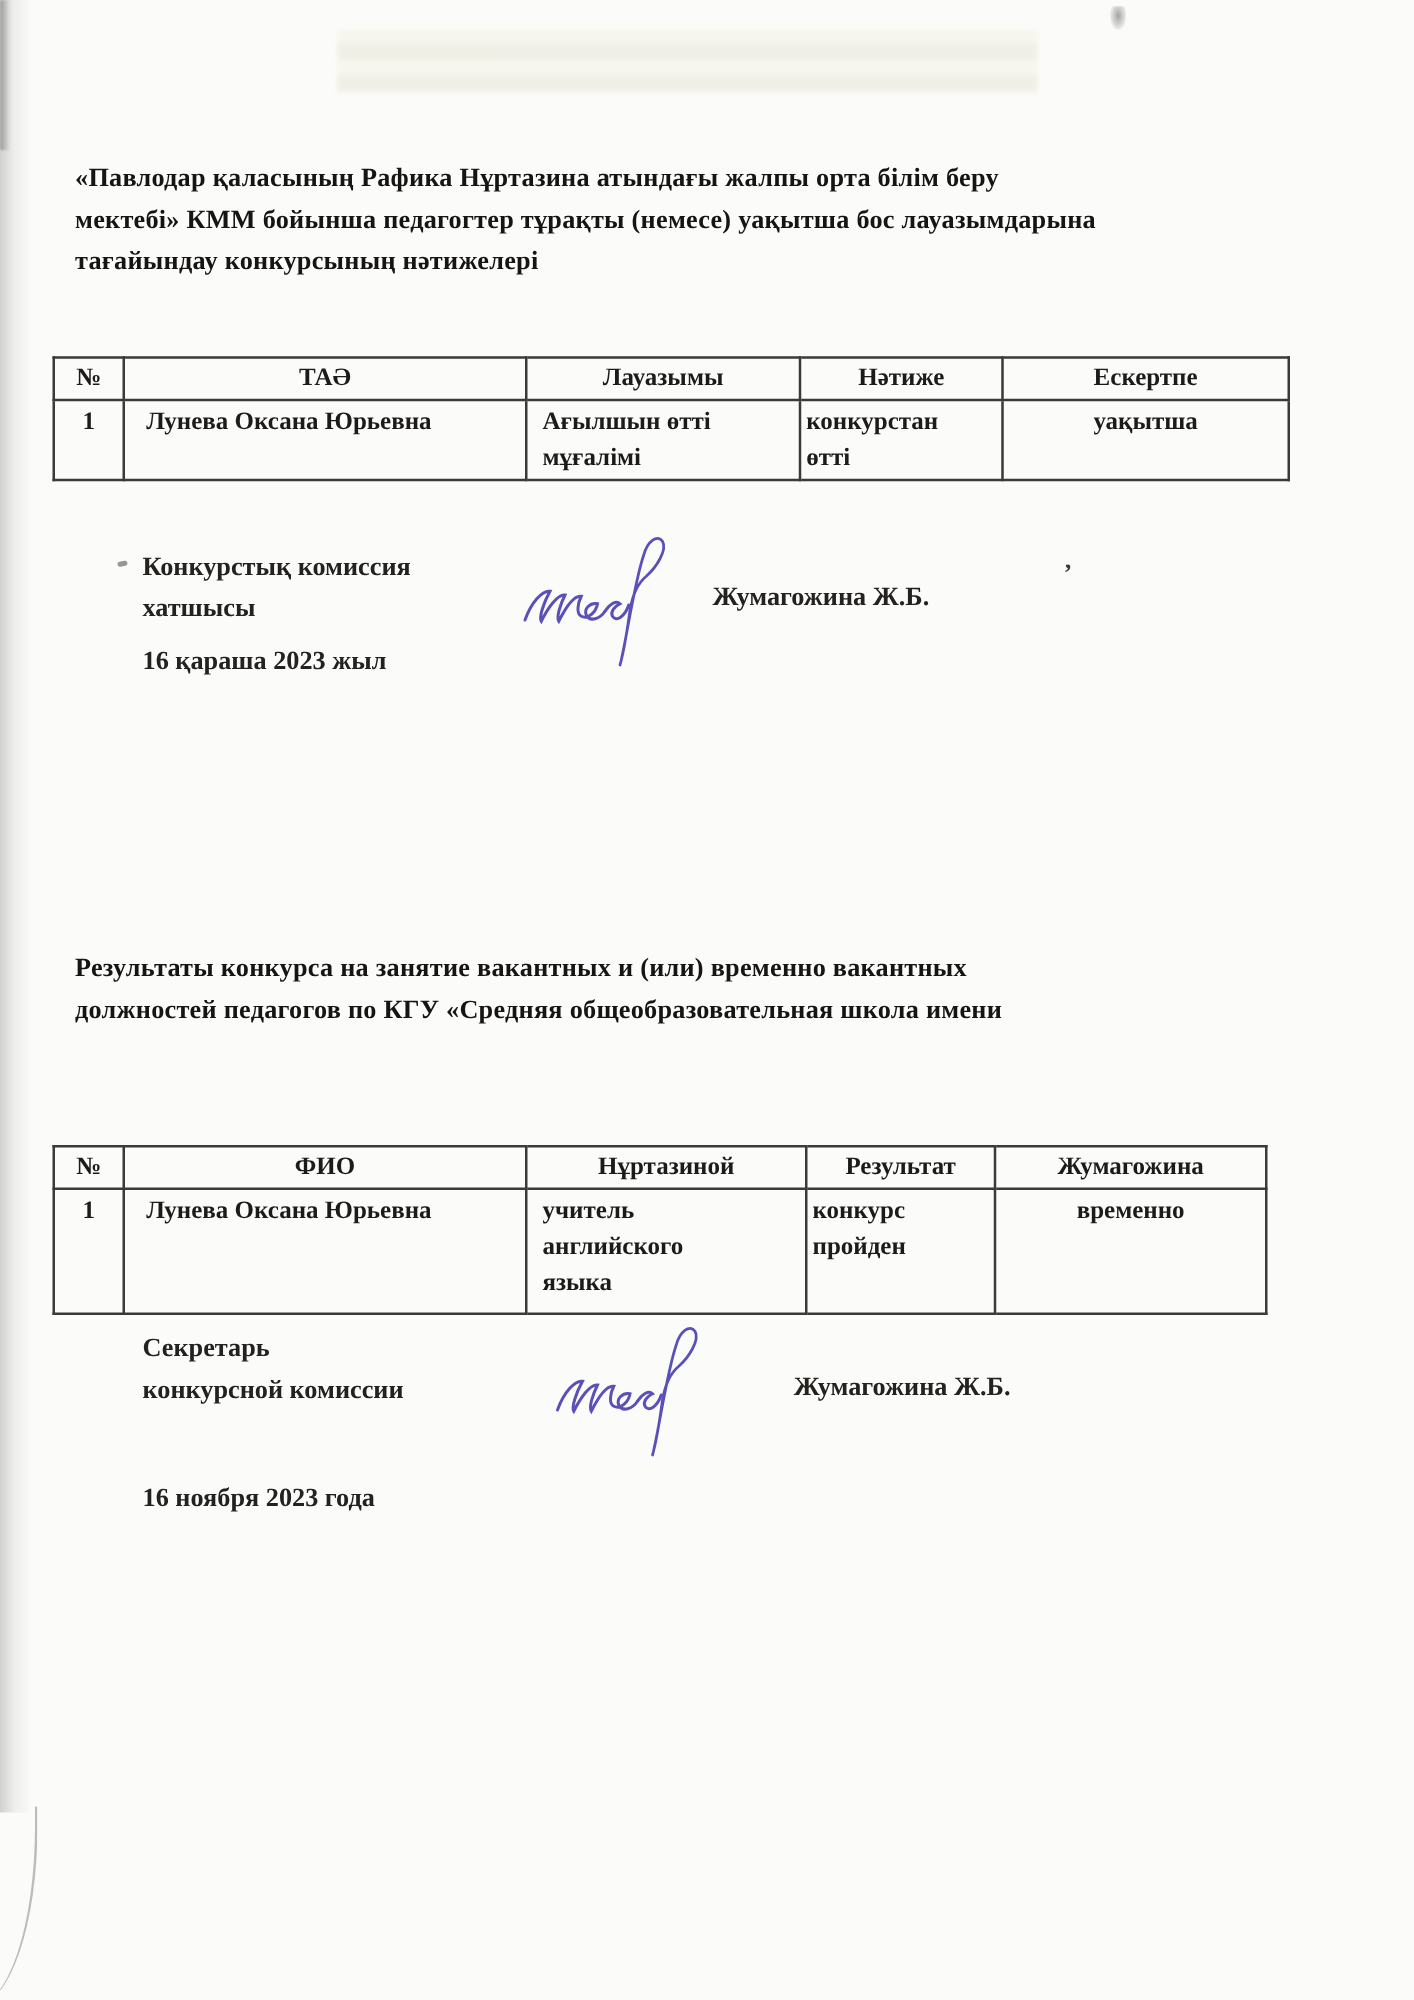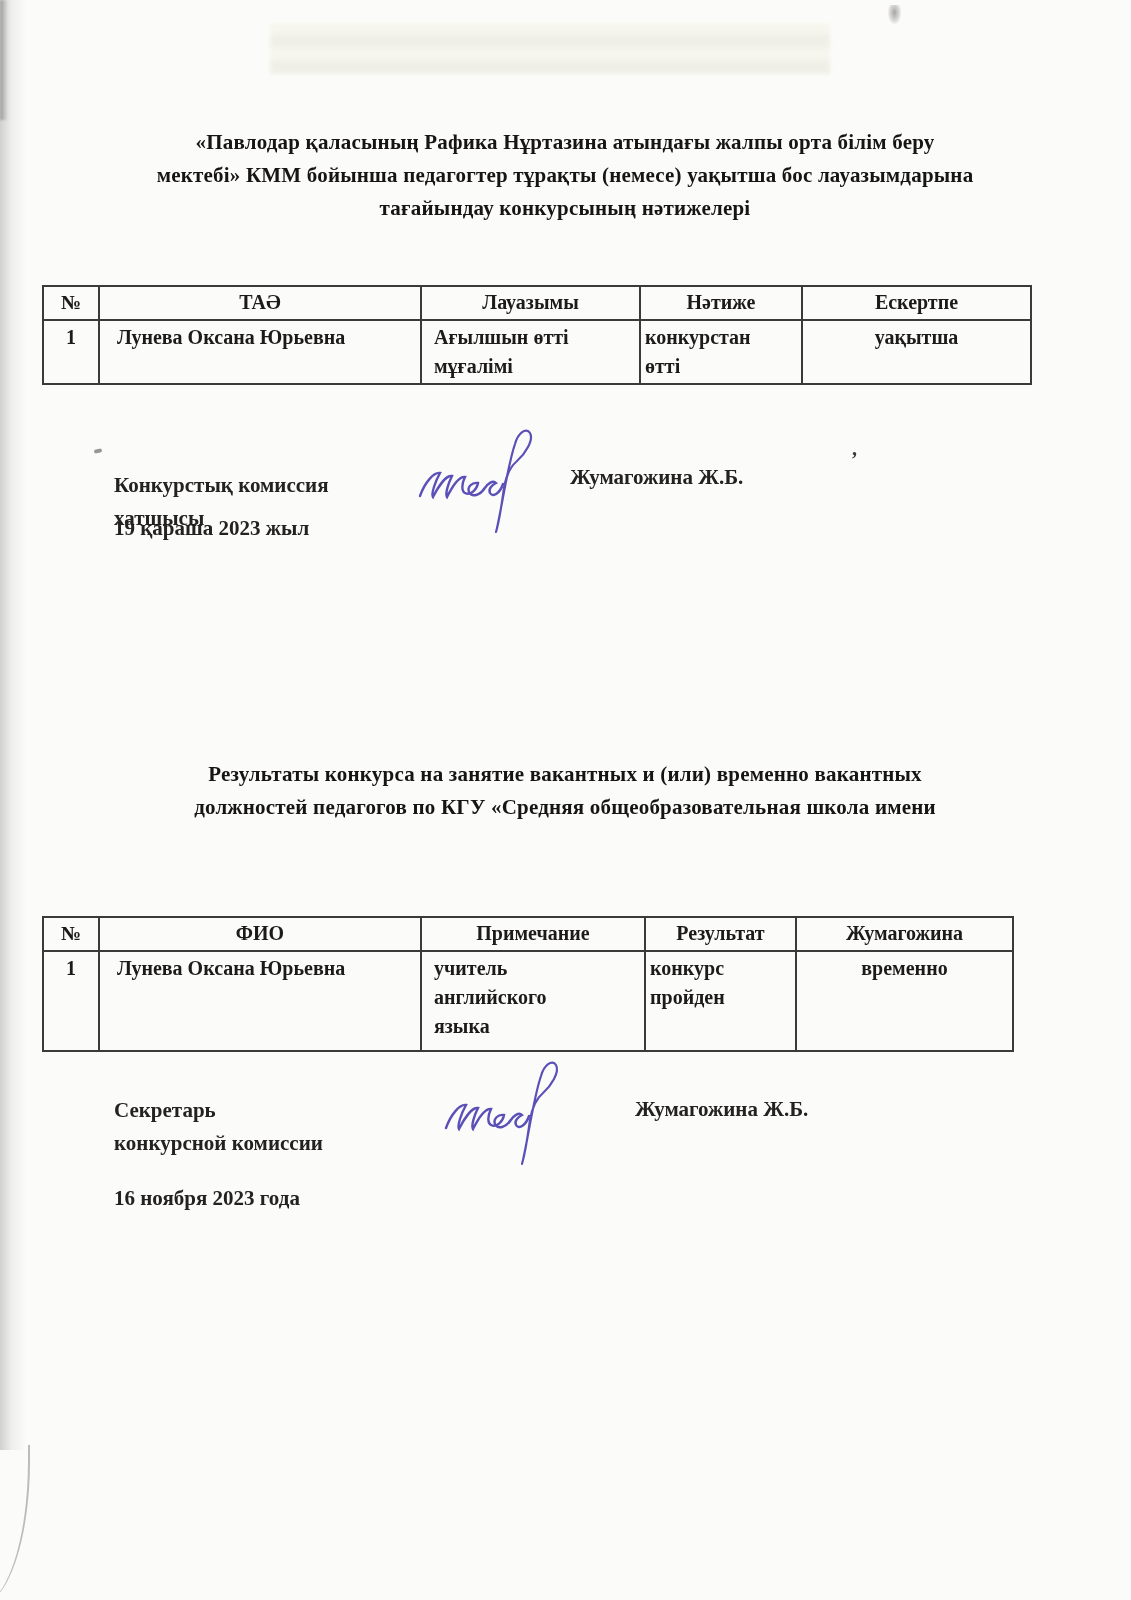--- a/index.html
+++ b/index.html
@@ -46,21 +46,21 @@
     background:rgba(70,70,70,0.55); border-radius:2px; transform:rotate(-12deg);
   }
   .apostrophe-mark {
     position:absolute; left:851px; top:448px;
     font-size:20px; font-weight:bold; color:#3a3836;
   }
 
   
   .doc-title {
     position:absolute; left:60px; width:1010px;
-    text-align:center; font-weight:bold; font-size:21px; line-height:33px;
+    text-align:left; font-weight:bold; font-size:21px; line-height:33px;
     color:#171513; letter-spacing:0.2px;
   }
   .title-kk { top:126px; }
   .title-ru { top:758px; }
 
   
   table.doc-table {
     position:absolute; border-collapse:collapse; table-layout:fixed;
     font-size:20px; font-weight:bold; color:#1d1b19;
   }
@@ -77,21 +77,21 @@
   td.c-name { text-align:left; padding:2px 6px 2px 17px; }
   td.c-role { text-align:left; padding:2px 6px 2px 12px; }
   td.c-result { text-align:left; padding:2px 4px; }
   td.c-note { text-align:center; padding:2px 4px; }
   .table-kk td { height:62px; }
   .table-ru td { height:100px; }
 
   
   .sig-role {
     position:absolute; left:114px;
-    font-size:21px; font-weight:bold; line-height:33px; color:#24221f;margin-top:32px;
+    font-size:21px; font-weight:bold; line-height:33px; color:#24221f;
   }
   .sig-name {
     position:absolute;
     font-size:21px; font-weight:bold; color:#24221f;
   }
   .sig-date {
     position:absolute; left:114px;
     font-size:21px; font-weight:bold; color:#24221f;
   }
   .sig-kk-role { top:437px; }
@@ -157,40 +157,40 @@
   <div class="sig-role sig-kk-role">
     <div>Конкурстық комиссия</div>
     <div>хатшысы</div>
   </div>
   <svg class="sig-svg sig-svg-kk" width="140" height="118" viewBox="0 0 140 118">
     <path d="M8,76 C13,62 22,52 28,53 C23,62 19,74 21,77 C26,67 34,55 40,56 C36,64 33,74 35,77 C40,67 47,56 53,57 C50,63 49,71 53,73 C59,76 65,69 66,63 C60,62 55,67 57,72 C60,78 68,75 72,69" fill="none" stroke="#5a50b8" stroke-width="2.4" stroke-linecap="round"></path>
     <path d="M72,69 C76,63 81,60 84,63 C80,65 76,69 78,73 C81,78 88,73 91,64" fill="none" stroke="#5a50b8" stroke-width="2.4" stroke-linecap="round"></path>
     <path d="M85,108 C90,86 96,44 103,24 C106,13 114,7 118,13 C122,20 113,34 105,41 C99,46 94,56 92,68 C90,82 88,98 84,112" fill="none" stroke="#5a50b8" stroke-width="2.2" stroke-linecap="round"></path>
   </svg>
   <div class="sig-name sig-kk-name">Жумагожина Ж.Б.</div>
-  <div class="sig-date sig-kk-date">19 қараша 2023 жыл</div>
+  <div class="sig-date sig-kk-date">16 қараша 2023 жыл</div>
 
   <div class="doc-title title-ru">
     <div>Результаты конкурса на занятие вакантных и (или) временно вакантных</div>
     <div>должностей педагогов по КГУ «Средняя общеобразовательная школа имени</div>
   </div>
 
   <table class="doc-table table-ru">
     <colgroup>
       <col style="width:56px">
         <col style="width:322px">
         <col style="width:224px">
       <col style="width:151px">
         <col style="width:217px">
     </colgroup>
     <thead>
       <tr>
         <th>№</th>
         <th>ФИО</th>
-        <th>Примечание</th>
+        <th>Нұртазиной</th>
         <th>Результат</th>
         <th>Жумагожина</th>
       </tr>
     </thead>
     <tbody>
       <tr>
         <td class="c-num">1</td>
         <td class="c-name">Лунева Оксана Юрьевна</td>
         <td class="c-role">учитель
 английского

